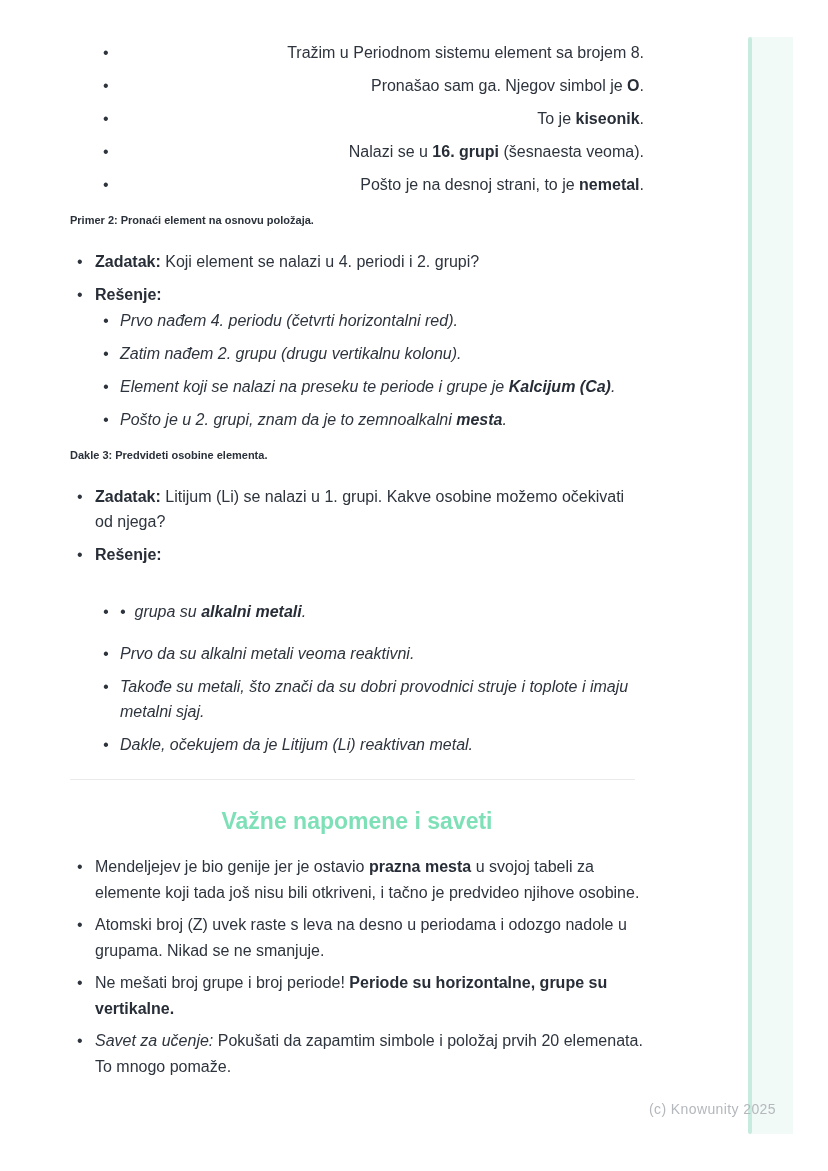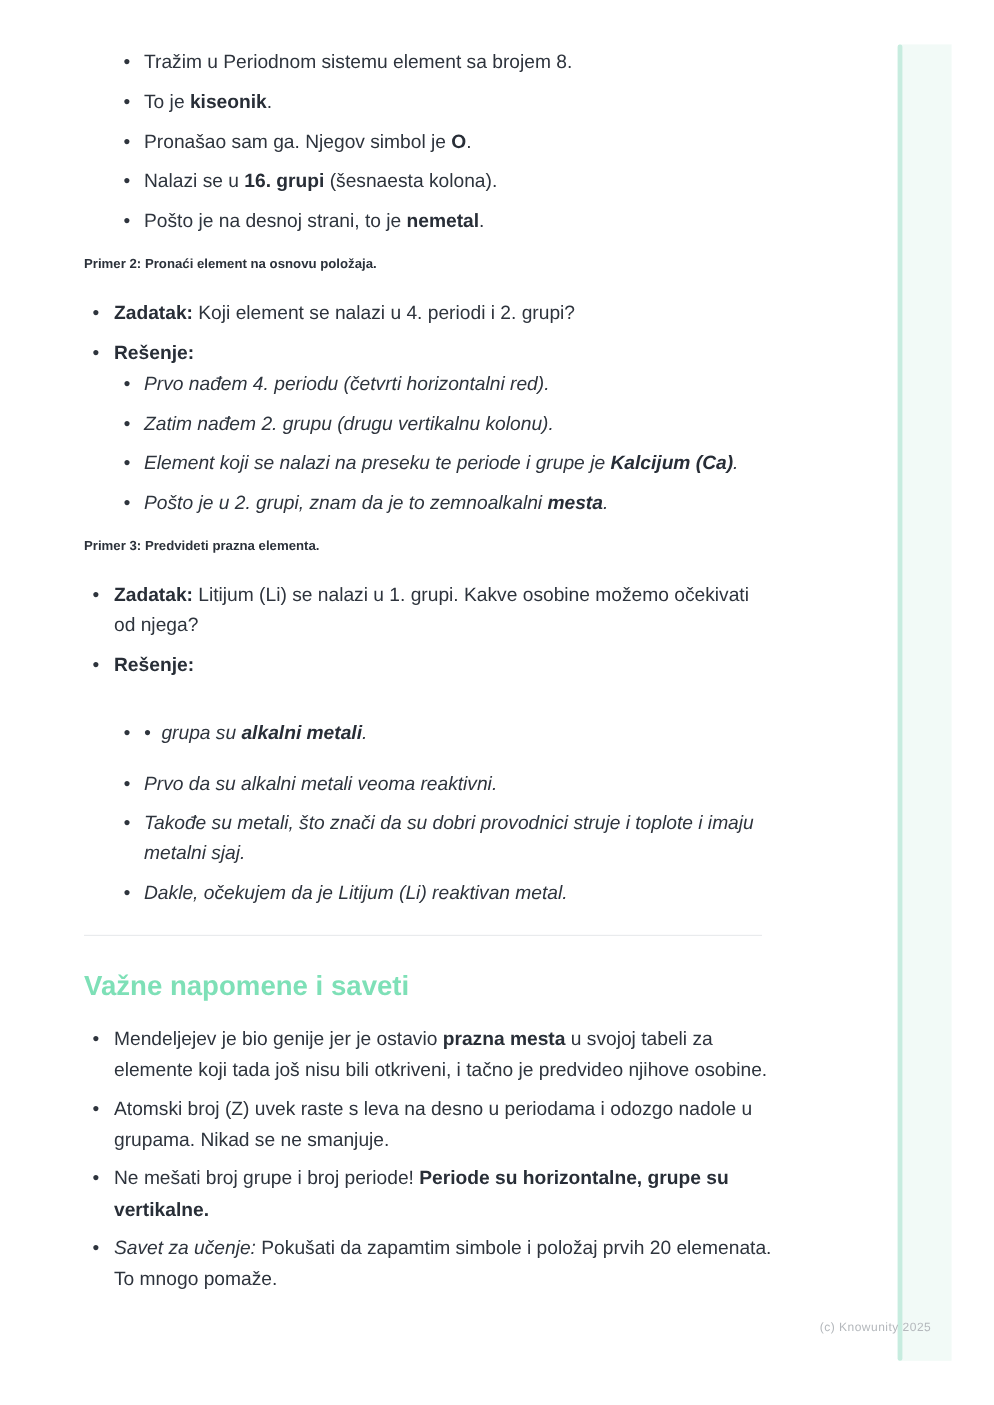--- a/index.html
+++ b/index.html
@@ -36,21 +36,21 @@
   .list li::before {
     content: "\2022";
     position: absolute;
     top: 0;
     color: #2e343d;
   }
   
   .lvl1 > li { padding-left: 25px; }
   .lvl1 > li::before { left: 7px; }
   
-  .lvl2 > li { padding-left: 50px; }
+  .lvl2 > li { padding-left: 50px; text-align: right; }
   .lvl2 > li::before { left: 33px; }
   
   ul.sub { list-style: none; margin: 1px 0 0 0; padding: 0; }
   .sub > li { padding-left: 25px; font-style: italic; }
   .sub > li::before { left: 8px; }
   .sub > li.gap { margin-bottom: 17px; margin-top: 32px; }
 
   h3.section-heading {
     font-size: 11px;
     line-height: 26px;
@@ -63,20 +63,21 @@
     border-top: 1px solid #e9ebed;
     width: 565px;
     margin: 22px 0 0 0;
   }
   h2.notes-heading {
     font-size: 23px;
     line-height: 30px;
     font-weight: 700;
     margin: 26px 0 18px 0;
     color: #7ee0b7;
+    text-align: center;
   }
   .notes > li { margin-bottom: 7px; line-height: 25.5px; }
 
   b { font-weight: 700; color: #282e37; }
   i { }
 
   .accent-band {
     position: absolute;
     left: 749px;
     top: 37px;
@@ -92,53 +93,53 @@
     width: 4px;
     height: 1097px;
     background: #c7ecdf;
     border-radius: 3px;
     z-index: 2;
   }
   .footer-watermark {
     position: absolute;
     right: 52px;
     top: 1101px;
-    font-size: 10px;
+    font-size: 14px;
     letter-spacing: 0.4px;
     color: #b4b8bc;
     z-index: 3;
   }
 </style>
 </head>
 <body>
 
 <div class="accent-band"></div>
 <div class="accent-line"></div>
 
 <div class="doc">
   <ul class="list lvl2">
       <li><span>Tražim u Periodnom sistemu element sa brojem 8.</span></li>
+      <li><span>Pronašao sam ga. Njegov simbol je </span><b>O</b><span>.</span></li>
       <li><span>To je </span><b>kiseonik</b><span>.</span></li>
-      <li><span>Pronašao sam ga. Njegov simbol je </span><b>O</b><span>.</span></li>
-      <li><span>Nalazi se u </span><b>16. grupi</b><span> (šesnaesta kolona).</span></li>
+      <li><span>Nalazi se u </span><b>16. grupi</b><span> (šesnaesta veoma).</span></li>
       <li><span>Pošto je na desnoj strani, to je </span><b>nemetal</b><span>.</span></li>
     </ul>
 
   <h3 class="section-heading">Primer 2: Pronaći element na osnovu položaja.</h3>
   <ul class="list lvl1">
       <li><b>Zadatak:</b><span> Koji element se nalazi u 4. periodi i 2. grupi?</span></li>
       <li><b>Rešenje:</b><ul class="list sub">
           <li><span>Prvo nađem 4. periodu (četvrti horizontalni red).</span></li>
           <li><span>Zatim nađem 2. grupu (drugu vertikalnu kolonu).</span></li>
           <li><span>Element koji se nalazi na preseku te periode i grupe je </span><b>Kalcijum (Ca)</b><span>.</span></li>
           <li><span>Pošto je u 2. grupi, znam da je to zemnoalkalni </span><b>mesta</b><span>.</span></li>
         </ul></li>
     </ul>
 
-  <h3 class="section-heading">Primer 3: Predvideti prazna elementa.</h3>
+  <h3 class="section-heading">Dakle 3: Predvideti osobine elementa.</h3>
   <ul class="list lvl1">
       <li><b>Zadatak:</b><span> Litijum (Li) se nalazi u 1. grupi. Kakve osobine možemo očekivati od njega?</span></li>
       <li><b>Rešenje:</b><ul class="list sub">
           <li class="gap"><span>•&nbsp;&nbsp;grupa su </span><b>alkalni metali</b><span>.</span></li>
           <li><span>Prvo da su alkalni metali veoma reaktivni.</span></li>
           <li><span>Takođe su metali, što znači da su dobri provodnici struje i toplote i imaju metalni sjaj.</span></li>
           <li><span>Dakle, očekujem da je Litijum (Li) reaktivan metal.</span></li>
         </ul></li>
     </ul>
 

